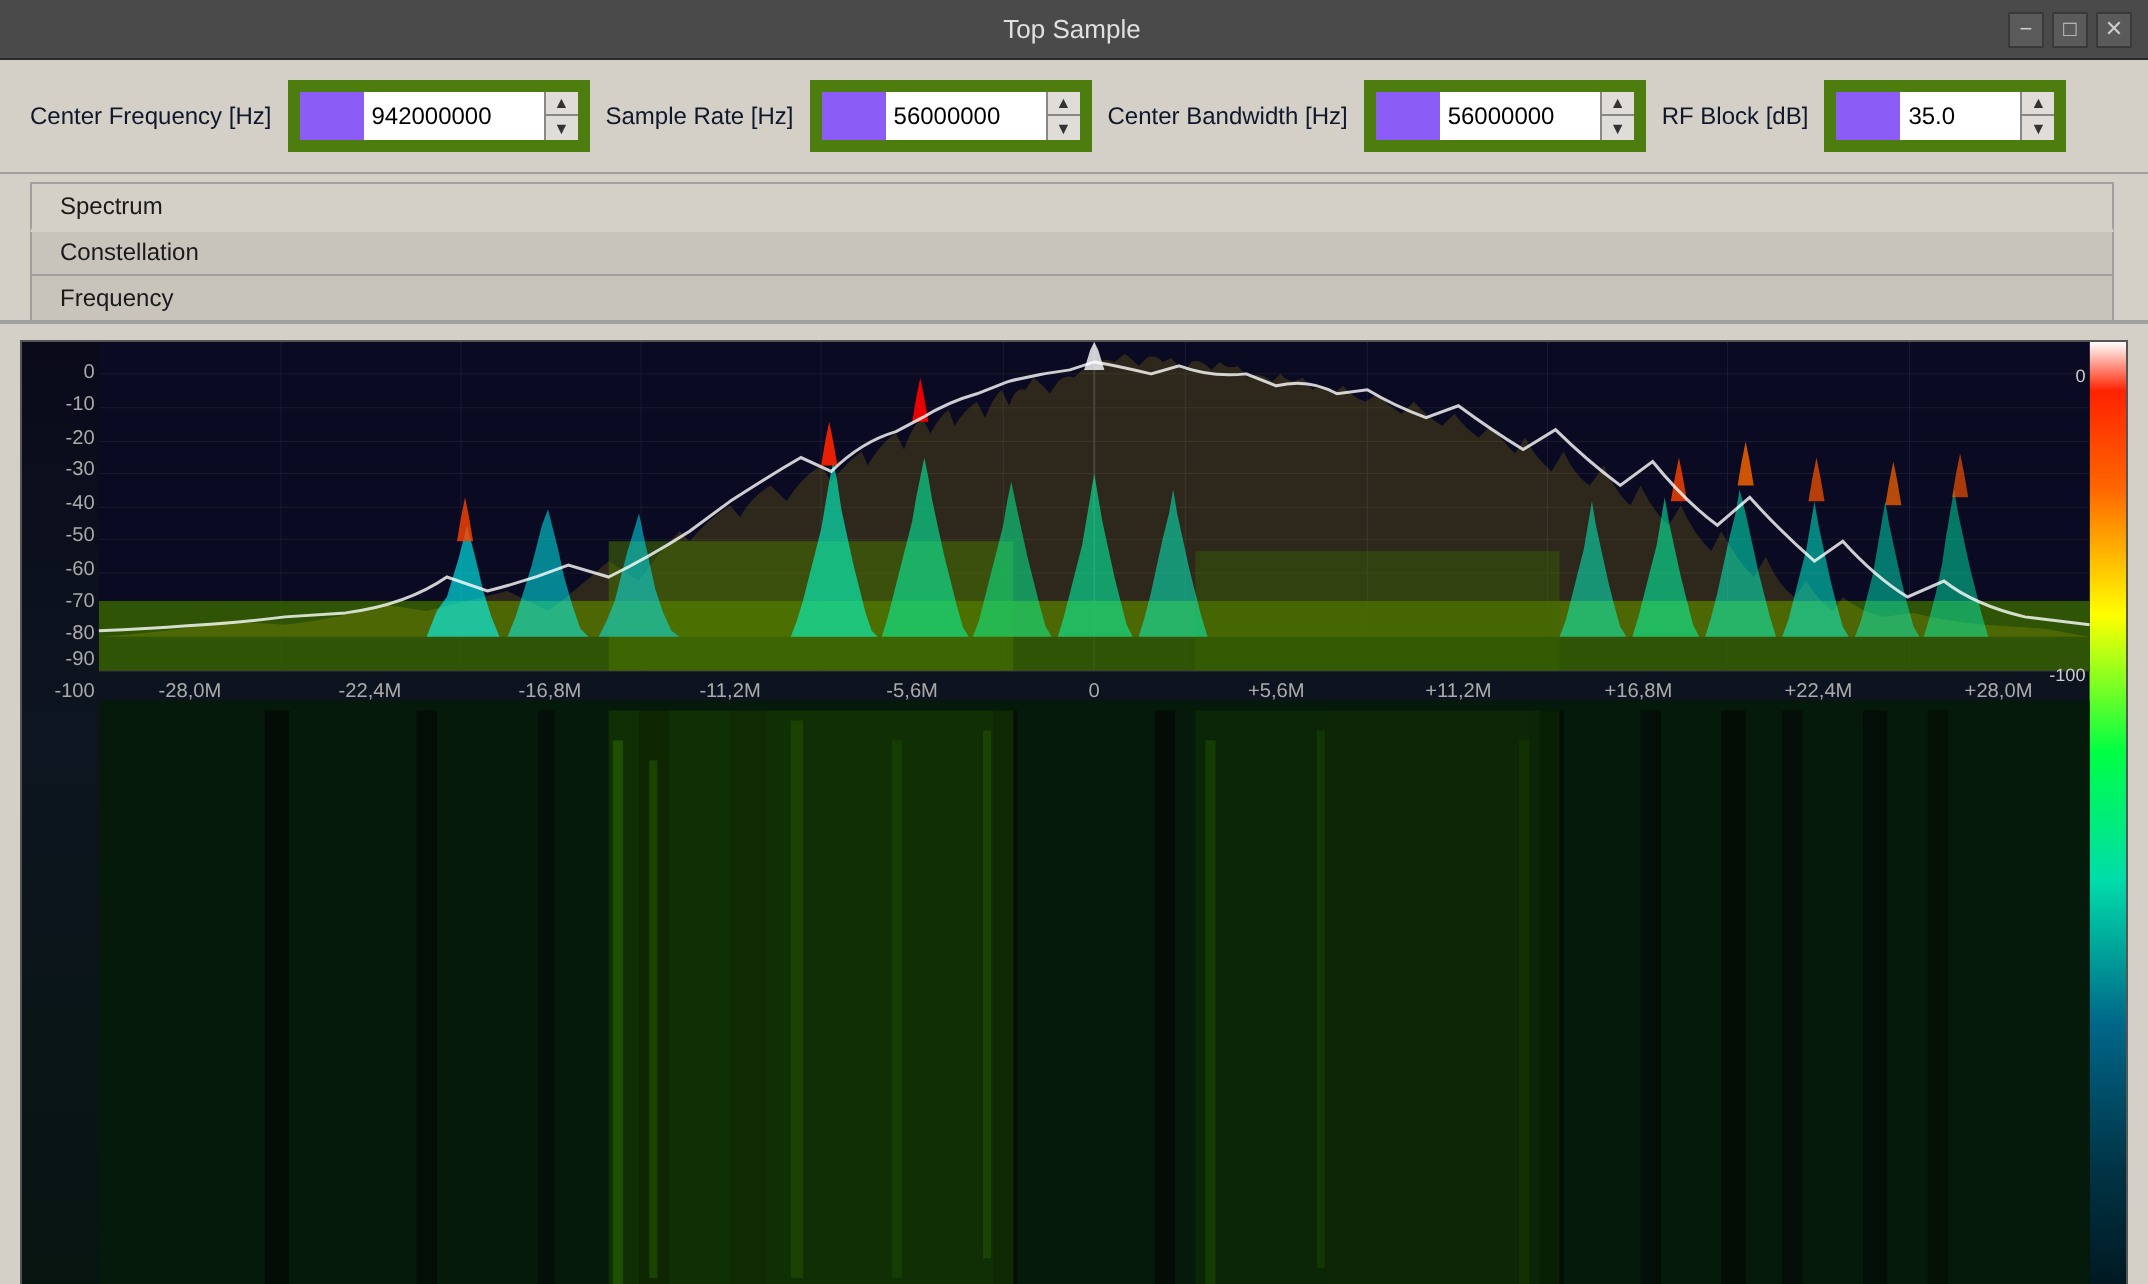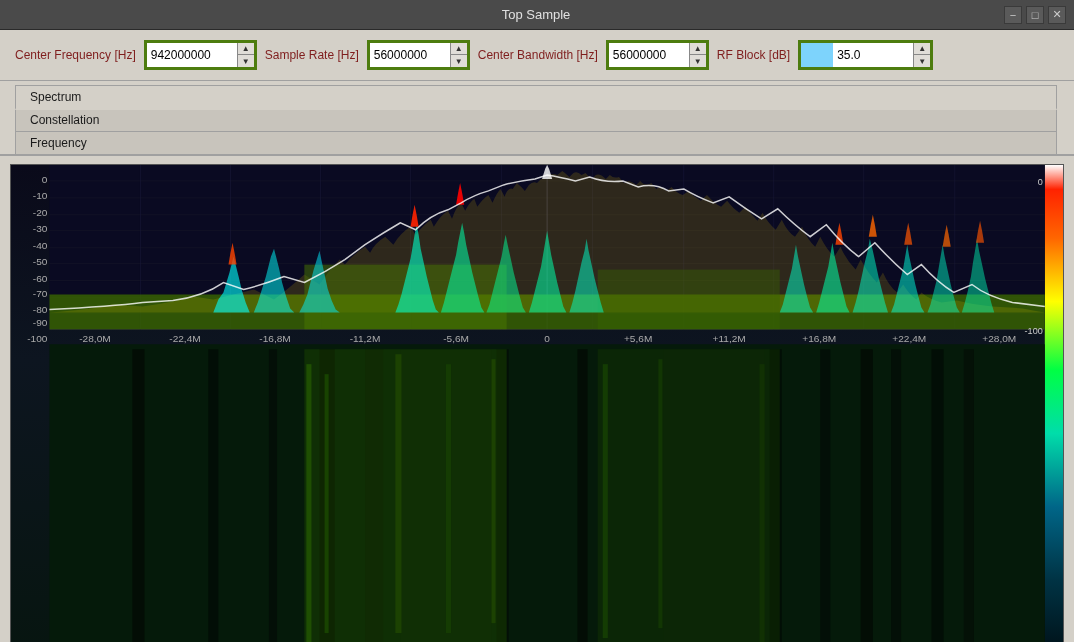--- a/index.html
+++ b/index.html
@@ -50,29 +50,30 @@
     }
     .toolbar {
       background: #d4d0c8;
       padding: 10px 15px;
       display: flex;
       align-items: center;
       gap: 8px;
       border-bottom: 1px solid #a0a0a0;
     }
     .field-label {
-      color: #7f1d1d;
+      color: #0f172a;
       white-space: nowrap;
       font-size: 12px;
     }
     .spinner-input {
       display: flex;
       align-items: stretch;
-      border: 3px solid #4d7c0f;
-      background: #7dd3fc;
+      border: 6px solid #4d7c0f;
+      background: #8b5cf6;
+      padding-left: 32px;
     }
     .spinner-input input {
       border: none;
       outline: none;
       padding: 2px 4px;
       font-size: 12px;
       background: white;
       color: #000;
     }
     .spinner-buttons {
@@ -172,21 +173,21 @@
     <div class="spinner-input">
       <input type="text" style="width: 80px;" value="56000000">
       <div class="spinner-buttons">
         <button class="spin-btn">▲</button>
         <button class="spin-btn">▼</button>
       </div>
     </div>
 
     <label class="field-label">RF Block [dB]</label>
     <div class="spinner-input">
-      <input type="text" style="width: 80px; margin-left: 32px;" value="35.0">
+      <input type="text" style="width: 60px;" value="35.0">
       <div class="spinner-buttons">
         <button class="spin-btn">▲</button>
         <button class="spin-btn">▼</button>
       </div>
     </div>
   </div>
 
   <div class="tabs-bar">
     <div class="tab active">Spectrum</div>
     <div class="tab">Constellation</div>

